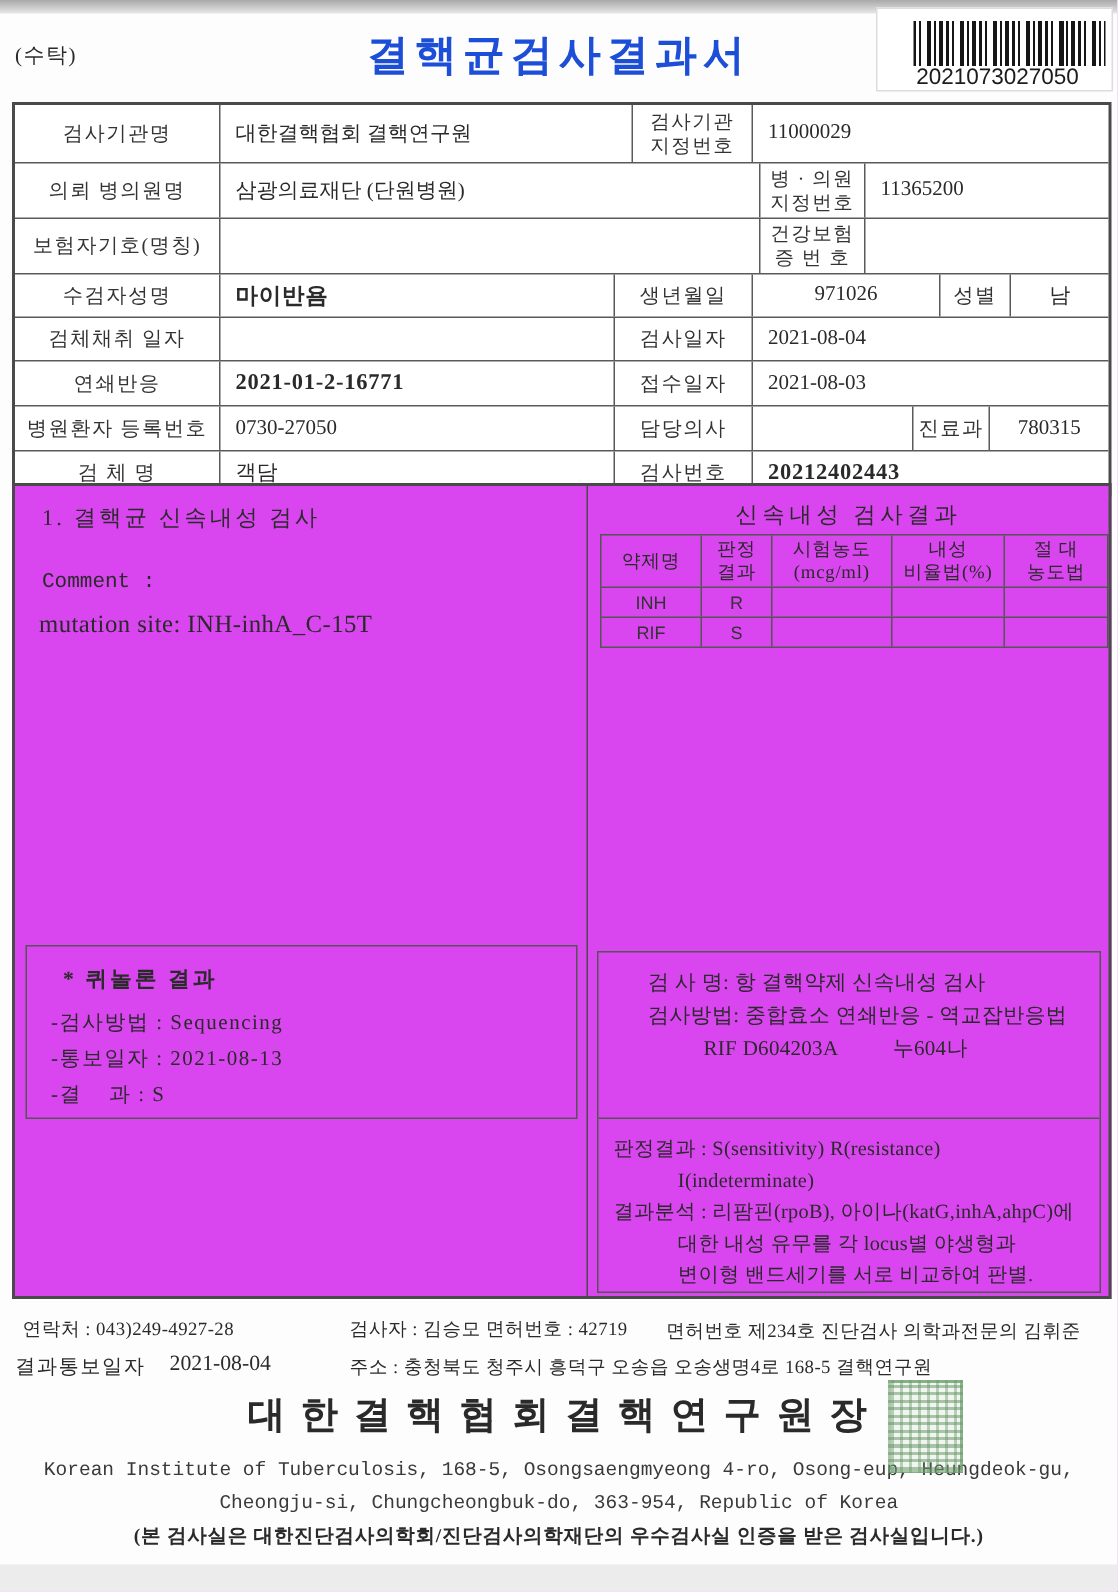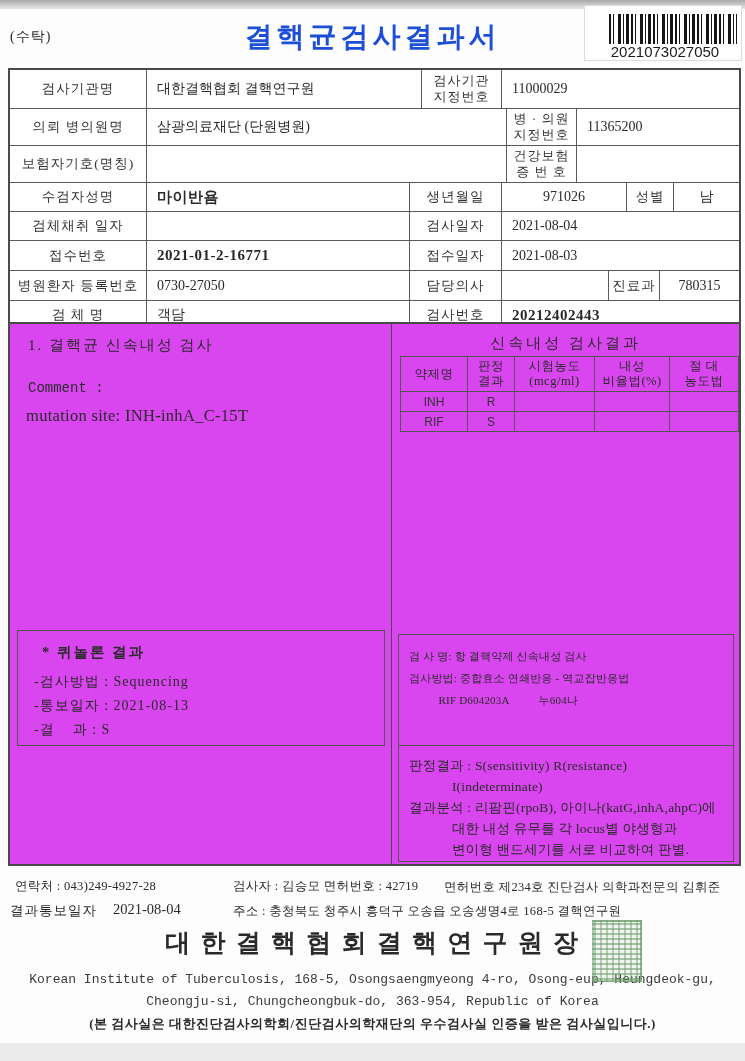--- a/index.html
+++ b/index.html
@@ -58,21 +58,21 @@
   .rtc{box-sizing:border-box;border-right:1px solid #555;display:flex;align-items:center;
         justify-content:center;text-align:center;}
   .rtc:last-child{border-right:none;}
   .rth{height:34px;font-size:12.5px;white-space:pre-line;line-height:1.2;letter-spacing:.5px;}
   .rtd{height:19px;font-size:12px;font-family:"Liberation Sans","DejaVu Sans",sans-serif;color:#333;}
 
   .ibox{position:absolute;left:6px;top:310px;width:334px;height:226px;border:1.5px solid #555;}
   .ibox-top{position:absolute;left:10px;top:10px;}
   .ibox-div{position:absolute;left:0;right:0;top:110px;border-top:1px solid #555;}
   .ibox-bot{position:absolute;left:10px;top:120px;}
-  .iline{white-space:pre;font-size:11px;line-height:22px;letter-spacing:.2px;}
+  .iline{white-space:pre;font-size:14px;line-height:22px;letter-spacing:.2px;margin-left:23px;}
   .bline{white-space:pre;font-size:13.5px;line-height:21px;letter-spacing:.2px;}
 
   
   .f-small{font-size:12.5px;letter-spacing:.3px;}
   .contact{left:15px;top:878px;}
   .examiner{left:233px;top:878px;}
   .license{left:444px;top:879px;}
   .rdate-l{left:10px;top:902px;font-size:13.5px;letter-spacing:1px;}
   .rdate-v{left:113px;top:901px;font-size:14.5px;}
   .address{left:233px;top:903px;}
@@ -131,21 +131,21 @@
       <div class="cell lab" style="width:47px">성별</div>
       <div class="cell vc" style="width:65px">남</div>
     </div>
     <div class="irow" style="height:28px">
       <div class="cell lab" style="width:137px">검체채취 일자</div>
       <div class="cell val" style="width:263px"></div>
       <div class="cell lab" style="width:92px">검사일자</div>
       <div class="cell val" style="width:237px">2021-08-04</div>
     </div>
     <div class="irow" style="height:29px">
-      <div class="cell lab" style="width:137px">접수번호</div>
+      <div class="cell lab" style="width:137px">연쇄반응</div>
       <div class="cell val bold" style="width:263px">2021-01-2-16771</div>
       <div class="cell lab" style="width:92px">접수일자</div>
       <div class="cell val" style="width:237px">2021-08-03</div>
     </div>
     <div class="irow" style="height:29px">
       <div class="cell lab" style="width:137px">병원환자 등록번호</div>
       <div class="cell val" style="width:263px">0730-27050</div>
       <div class="cell lab" style="width:92px">담당의사</div>
       <div class="cell val" style="width:107px"></div>
       <div class="cell lab" style="width:51px">진료과</div>

